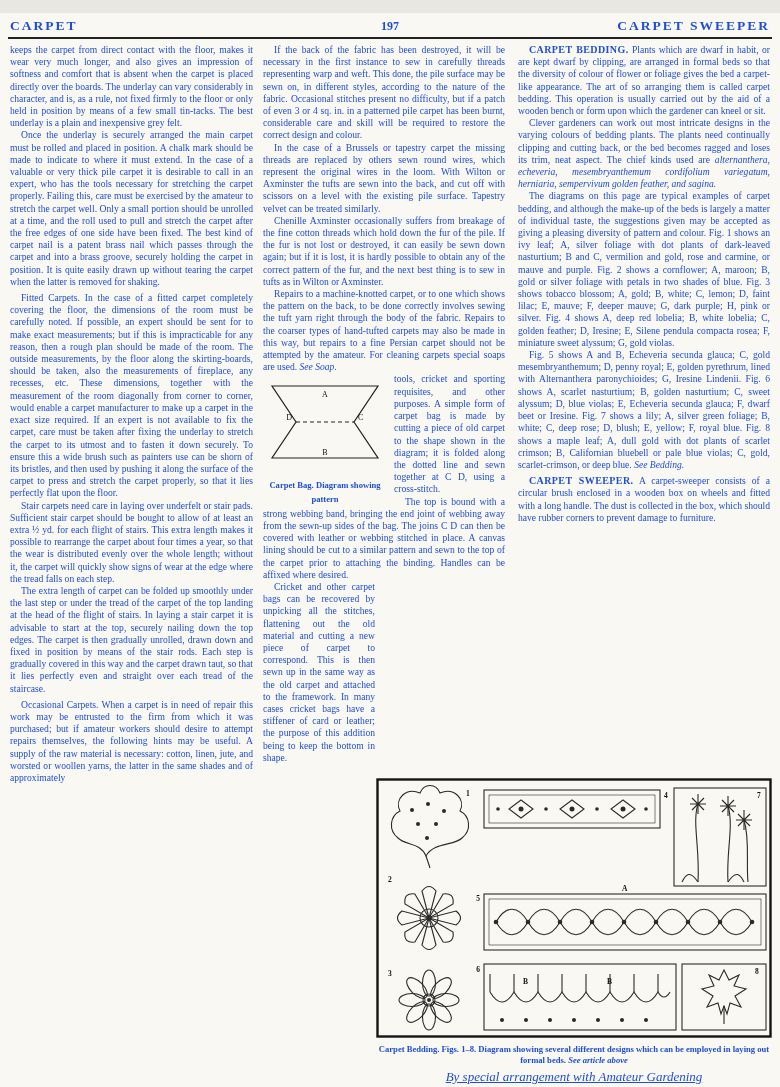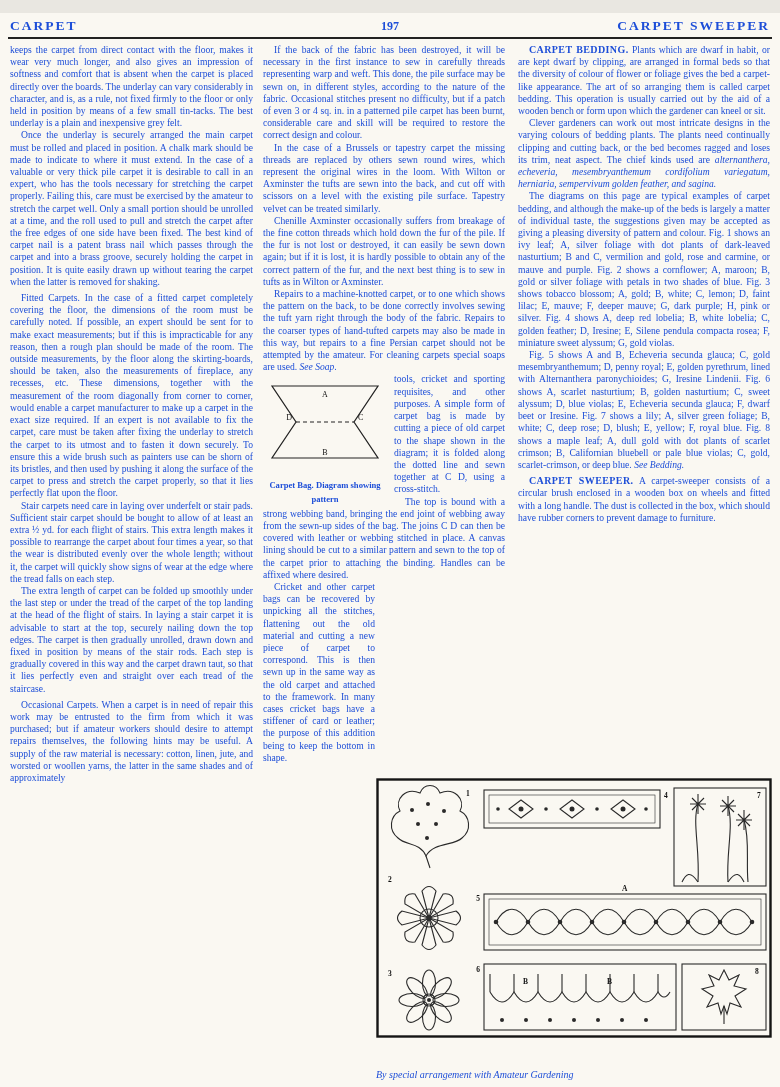--- a/index.html
+++ b/index.html
@@ -40,22 +40,22 @@
   .bedsvg path, .bedsvg rect, .bedsvg polygon, .bedsvg circle, .bedsvg ellipse, .bedsvg use {
     fill:none; stroke:#2a2a2a; stroke-width:1.1px;
   }
   .bedsvg .dot { fill:#2a2a2a; stroke:none; }
   .bedsvg .frame { stroke:#151515; stroke-width:2.4px; }
   .bedsvg .thin { stroke-width:0.6px; }
   .bedsvg text { fill:#111; stroke:none; font-family:"Liberation Serif", serif; font-size:7.5px; font-weight:bold; }
 
   .figure-caption { position:absolute; left:376px; top:1031px; width:396px; text-align:center;
                     font-size:8.6px; font-weight:bold; line-height:10.6px; }
-  .figure-credit  { position:absolute; left:376px; top:1056px; width:396px; text-align:left;
-                    font-size:10px; font-style:italic; }
+  .figure-credit  { position:absolute; left:376px; top:1056px; width:396px; text-align:center;
+                    font-size:13px; font-style:italic;text-decoration:underline; }
 </style>
 </head>
 <body>
 
 <div class="page">
 
   <div class="hdr">
     <span class="left">CARPET</span>
     <span class="num">197</span>
     <span class="right">CARPET SWEEPER</span>
@@ -236,15 +236,20 @@
 
       <g>
         <rect x="306" y="186" width="84" height="66"></rect>
         <polygon points="348,192 343,202 333,197 338,208 326,211 337,218 331,229 342,225 345,236 348,228 351,236 354,225 365,229 359,218 370,211 358,208 363,197 353,202"></polygon>
         <path d="M348,228 L348,246"></path>
         <text x="379" y="196">8</text>
       </g>
     </svg>
   </div>
 
+  <div class="figure-caption">
+    <b>Carpet Bedding.</b>
+    <span>Figs. 1–8. Diagram showing several different designs which can be employed in laying out formal beds.</span>
+    <i>See article above</i>
+  </div>
   <div class="figure-credit">By special arrangement with Amateur Gardening</div>
 
 </div>
 
 </body></html>

